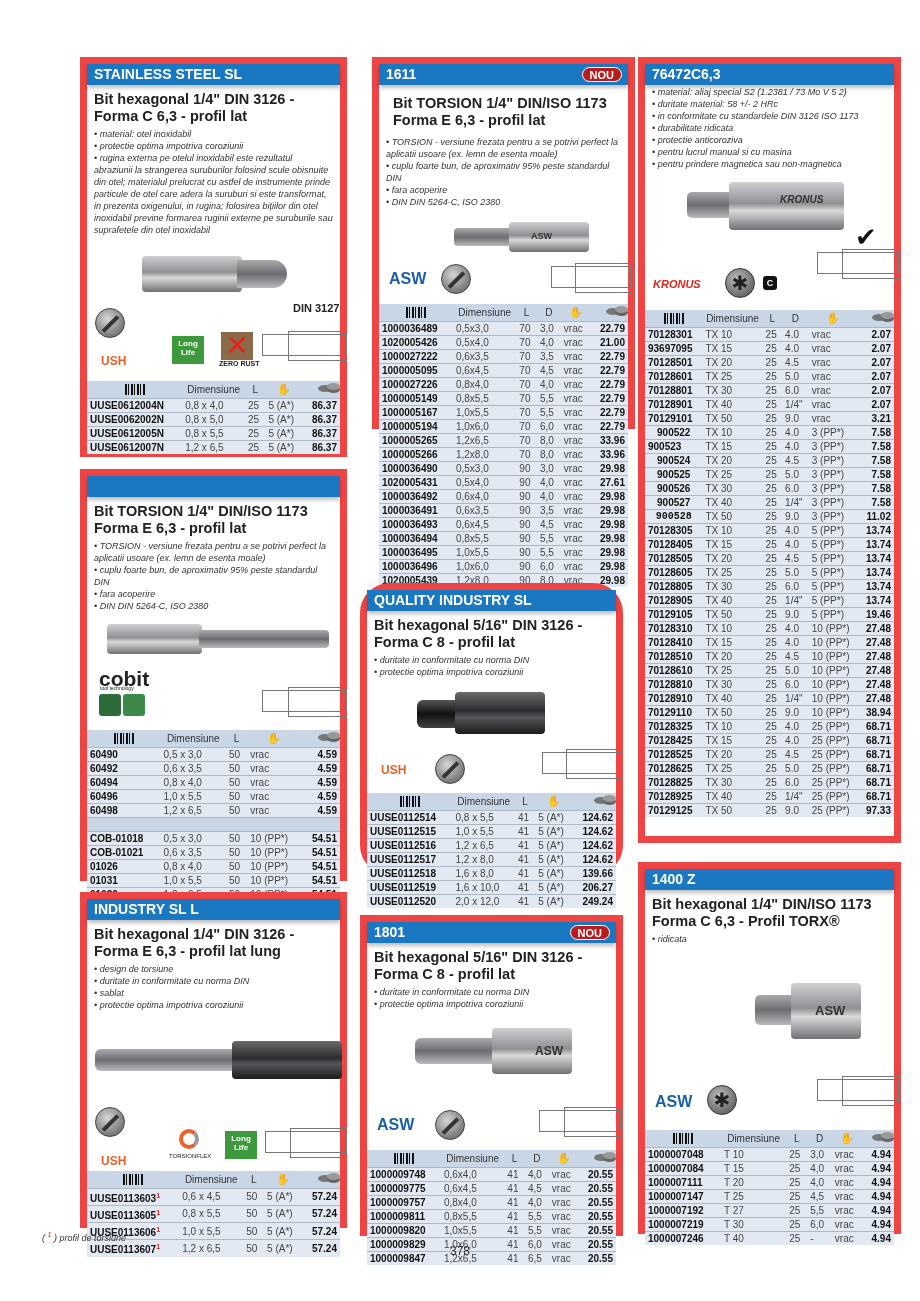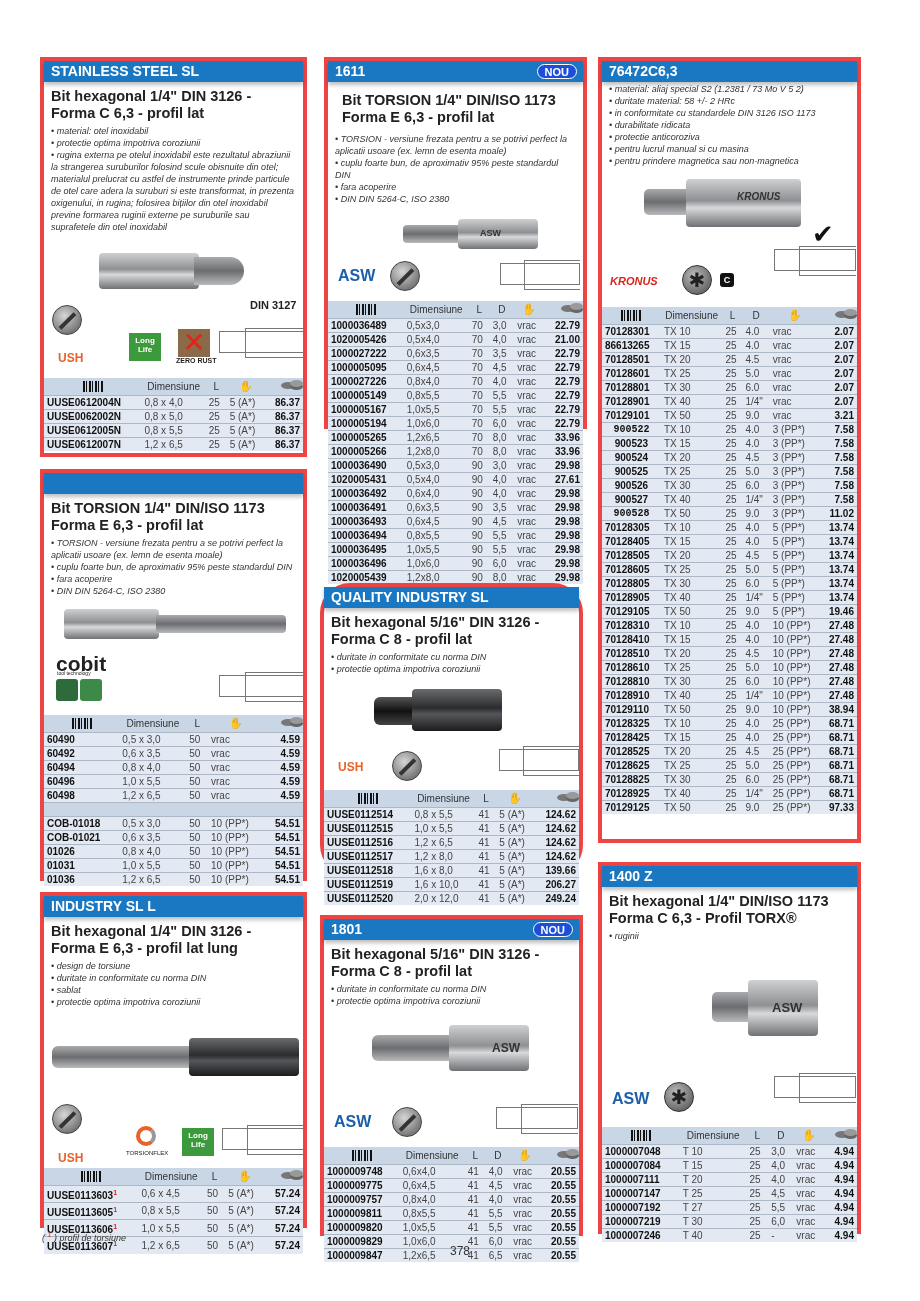--- a/index.html
+++ b/index.html
@@ -1,19 +1,19 @@
 <!DOCTYPE html>
 <html><head>
 <meta charset="utf-8">
 <style>
   * { box-sizing: border-box; margin: 0; padding: 0; }
   body { width: 920px; height: 1301px; background: #ffffff; font-family: "Liberation Sans", sans-serif; position: relative; overflow: hidden; color: #222; }
-  .panel { position: absolute; border: 4px solid #ef4444; background: #fff; }
+  .panel { position: absolute; border: 7px solid #ef4444; background: #fff; margin-left: 40px; }
   .hdr { background: #1a78c2; color: #fff; font-weight: bold; font-size: 14px; height: 21px; line-height: 21px; padding-left: 7px; position: relative; box-shadow: 0 3px 4px rgba(0,0,0,0.25); }
-  .nou { position: absolute; right: 6px; top: 3px; background: #1d4ed8; color: #fff; font-size: 11px; font-weight: bold; border-radius: 8px; padding: 0 7px; height: 15px; line-height: 15px; border: 1px solid #fff; }
+  .nou { position: absolute; right: 6px; top: 3px; background: #b91c1c; color: #fff; font-size: 11px; font-weight: bold; border-radius: 8px; padding: 0 7px; height: 15px; line-height: 15px; border: 1px solid #fff; }
   .title { font-weight: bold; font-size: 14.5px; line-height: 17px; color: #222; padding: 6px 7px 2px 7px; }
   .title.center { padding-left: 14px; padding-top: 10px; }
   .bullets { font-style: italic; font-size: 9px; line-height: 12px; color: #333; padding: 1px 7px 0 7px; }
   .bullets div::before { content: "• "; }
   .imgarea { position: relative; }
   .bit { position: absolute; border-radius: 4px; background: linear-gradient(#cfd0d2, #8e9093 45%, #d8d9db 60%, #6f7174); }
   .bit.dark { background: linear-gradient(#6a6b6d, #2b2c2e 45%, #55565a 60%, #1c1c1e); }
   .tip { position: absolute; background: linear-gradient(#a9aaac, #6c6d70 50%, #b9babc); }
   .slot { position: absolute; width: 30px; height: 30px; border-radius: 50%; background: radial-gradient(circle at 40% 35%, #d6d6d6, #7a7a7a 70%, #555); border: 1px solid #444; }
   .slot::after { content: ""; position: absolute; left: 4px; top: 13px; width: 21px; height: 4px; background: #333; transform: rotate(-45deg); }
@@ -269,21 +269,21 @@
           <td>5 (A*)</td>
           <td class="price">57.24</td>
         </tr>
   </tbody>
     </table>
 </div>
 <div class="footnote" style="left:42px; top:1231px;">
   <span>( </span><span class="sup">1</span><span> ) profil de torsiune</span>
 </div>
 
-<div class="panel" style="left:324px; top:57px; width:263px; height:372px;">
+<div class="panel" style="left:332px; top:57px; width:263px; height:372px;">
   <div class="hdr">
     <span>1611</span>
     <span class="nou">NOU</span>
   </div>
   <div class="title center">
     <div>Bit TORSION 1/4" DIN/ISO 1173</div>
     <div>Forma E 6,3 - profil lat</div>
   </div>
   <div class="bullets" style="padding-top:5px;">
     <div>TORSION - versiune frezata pentru a se potrivi perfect la aplicatii usoare (ex. lemn de esenta moale)</div>
@@ -676,21 +676,21 @@
       <tbody id="ttorx">
         <tr class="row">
           <td class="code">70128301</td>
           <td>TX 10</td>
           <td>25</td>
           <td>4.0</td>
           <td>vrac</td>
           <td class="price">2.07</td>
         </tr>
         <tr class="row">
-          <td class="code">86613265</td>
+          <td class="code">93697095</td>
           <td>TX 15</td>
           <td>25</td>
           <td>4.0</td>
           <td>vrac</td>
           <td class="price">2.07</td>
         </tr>
         <tr class="row">
           <td class="code">70128501</td>
           <td>TX 20</td>
           <td>25</td>
@@ -724,29 +724,29 @@
         </tr>
         <tr class="row">
           <td class="code">70129101</td>
           <td>TX 50</td>
           <td>25</td>
           <td>9.0</td>
           <td>vrac</td>
           <td class="price">3.21</td>
         </tr>
         <tr class="row">
-          <td class="code" style="text-align: center; font-family: Liberation Mono, monospace;">900522</td>
+          <td class="code" style="text-align: center;">900522</td>
           <td>TX 10</td>
           <td>25</td>
           <td>4.0</td>
           <td>3 (PP*)</td>
           <td class="price">7.58</td>
         </tr>
         <tr class="row">
-          <td class="code" style="text-align: center;">900523</td>
+          <td class="code" style="">900523</td>
           <td>TX 15</td>
           <td>25</td>
           <td>4.0</td>
           <td>3 (PP*)</td>
           <td class="price">7.58</td>
         </tr>
         <tr class="row">
           <td class="code" style="text-align: center;">900524</td>
           <td>TX 20</td>
           <td>25</td>
@@ -958,21 +958,21 @@
   </table>
 </div>
 
 <div class="panel" style="left:598px; top:862px; width:263px; height:372px;">
   <div class="hdr">1400 Z</div>
   <div class="title">
     <div>Bit hexagonal 1/4" DIN/ISO 1173</div>
     <div>Forma C 6,3 - Profil TORX®</div>
   </div>
   <div class="bullets">
-    <div>ruginii</div>
+    <div>ridicata</div>
   </div>
   <div class="imgarea" style="height:185px;">
     <div class="tip" style="left:110px; top:50px; width:40px; height:30px; border-radius:5px 0 0 5px;"></div>
     <div class="bit" style="left:146px; top:38px; width:70px; height:56px;"></div>
     <div class="logo-txt" style="left:170px; top:58px; font-size:13px; color:#333;">ASW</div>
     <div class="logo-txt" style="left:10px; top:148px; font-size:16px; color:#1a5fa8;">ASW</div>
     <div class="torxc" style="left:62px; top:140px;">✱</div>
     <div class="draw" style="left:172px; top:134px; width:82px;"></div>
   </div>
   <table>

